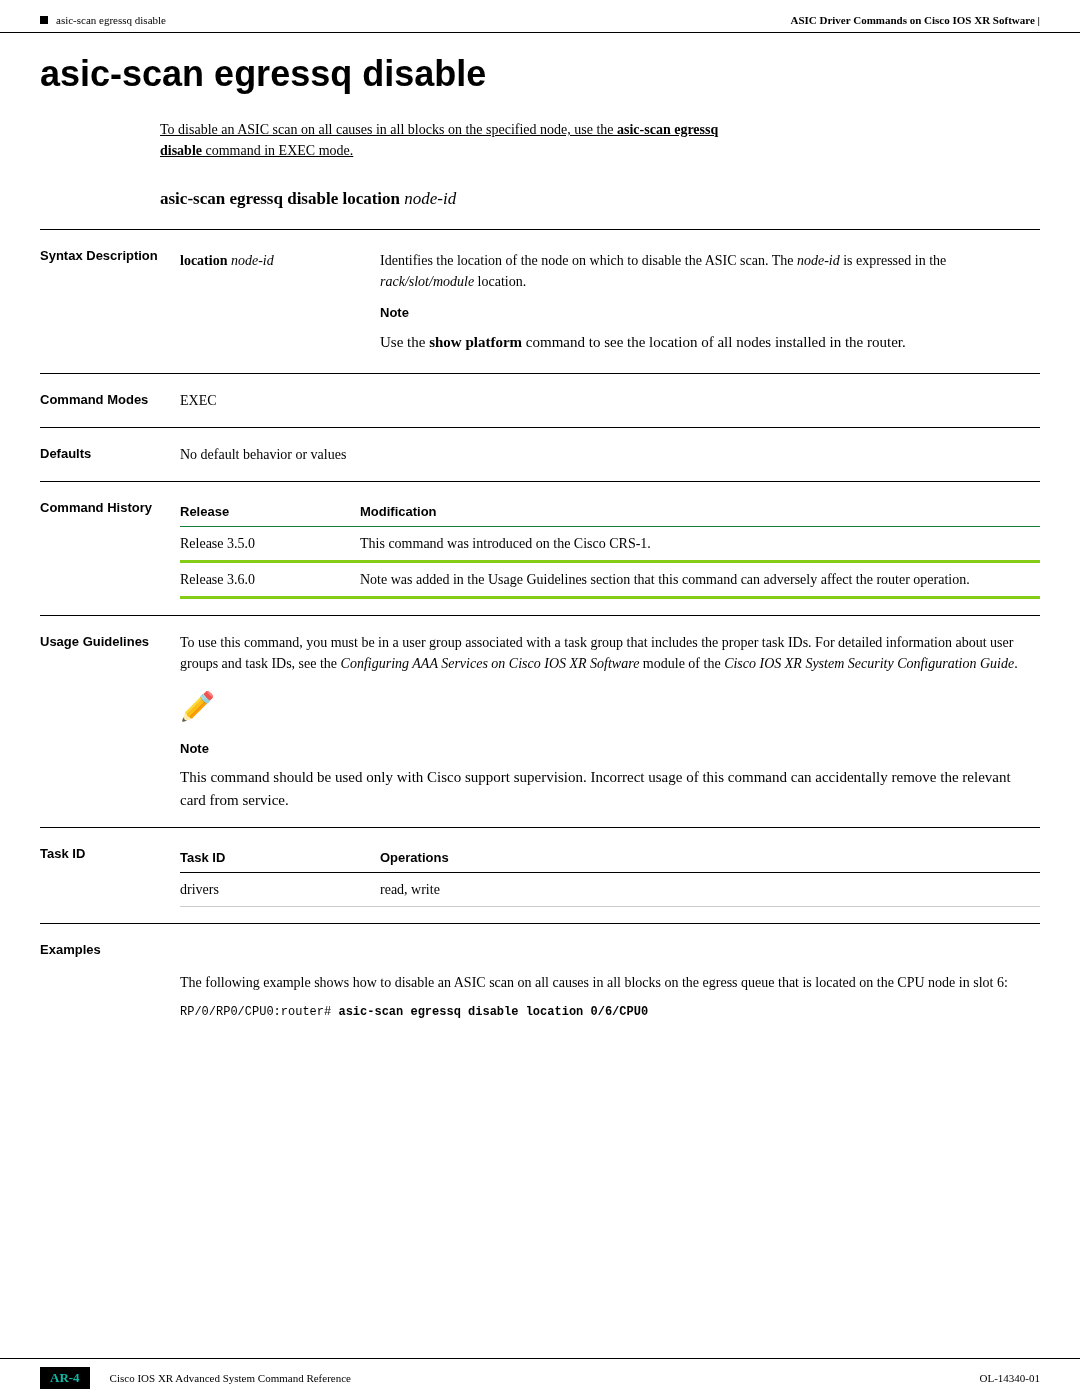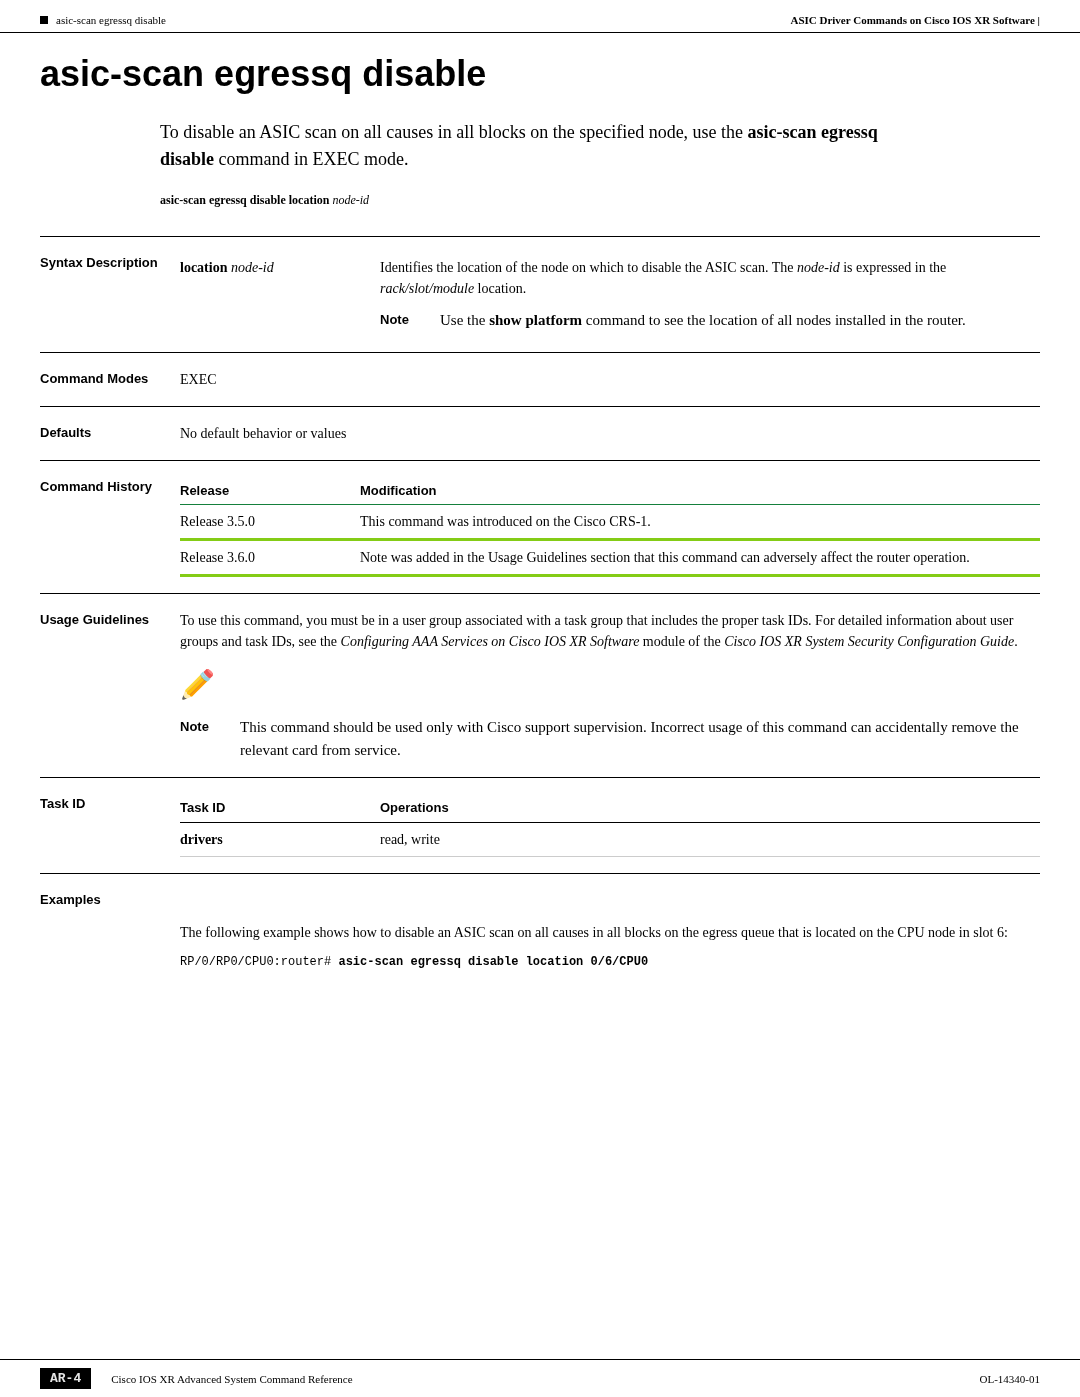--- a/index.html
+++ b/index.html
@@ -48,30 +48,31 @@
       font-size: 36px;
       font-weight: bold;
       font-family: Arial, Helvetica, sans-serif;
       margin-bottom: 24px;
       color: #000;
     }
 
     
     .intro-text {
       margin-left: 120px;
-      margin-bottom: 20px;
-      font-size: 18px;
+      margin-bottom: 28px;
+      font-size: 14px;
       line-height: 1.5;
       max-width: 820px;
+      text-decoration: underline;
     }
 
     .intro-command {
       margin-left: 120px;
-      margin-bottom: 28px;
-      font-size: 12px;
+      margin-bottom: 20px;
+      font-size: 17px;
       font-weight: bold;
     }
 
     .intro-command em {
       font-weight: normal;
       font-style: italic;
     }
 
     
     .section {
@@ -114,22 +115,23 @@
     }
     .syntax-table td:first-child em {
       font-weight: normal;
       font-style: italic;
     }
 
     
     .note-block {
       display: flex;
       align-items: flex-start;
-      gap: 20px;
+      gap: 8px;
       margin-top: 10px;
+      flex-direction: column;
     }
     .note-label {
       font-weight: bold;
       font-family: Arial, Helvetica, sans-serif;
       font-size: 13px;
       min-width: 40px;
       padding-top: 1px;
     }
     .note-text {
       font-size: 15px;
@@ -175,21 +177,20 @@
     }
     .task-table td {
       vertical-align: top;
       padding: 6px 8px 6px 0;
       font-size: 14px;
       line-height: 1.5;
       border-bottom: 1px solid #ccc;
     }
     .task-table td:first-child {
       width: 200px;
-      font-weight: bold;
     }
 
     
     .usage-text {
       font-size: 14px;
       line-height: 1.5;
       margin-bottom: 12px;
     }
     .usage-text em {
       font-style: italic;
@@ -210,23 +211,23 @@
       left: 0;
       right: 0;
       border-top: 1px solid #000;
       display: flex;
       align-items: center;
       padding: 8px 40px;
       font-size: 11px;
     }
     .footer-page-num {
       background: #000;
-      color: #e5e5e5;
-      font-weight: bold;
-      font-family: Liberation Mono, monospace;
+      color: #14b8a6;
+      font-weight: bold;
+      font-family: Liberation Serif, serif;
       font-size: 13px;
       padding: 3px 10px;
       margin-right: 20px;
     }
     .footer-title {
       flex: 1;
       font-size: 11px;
     }
     .footer-right {
       font-size: 11px;

